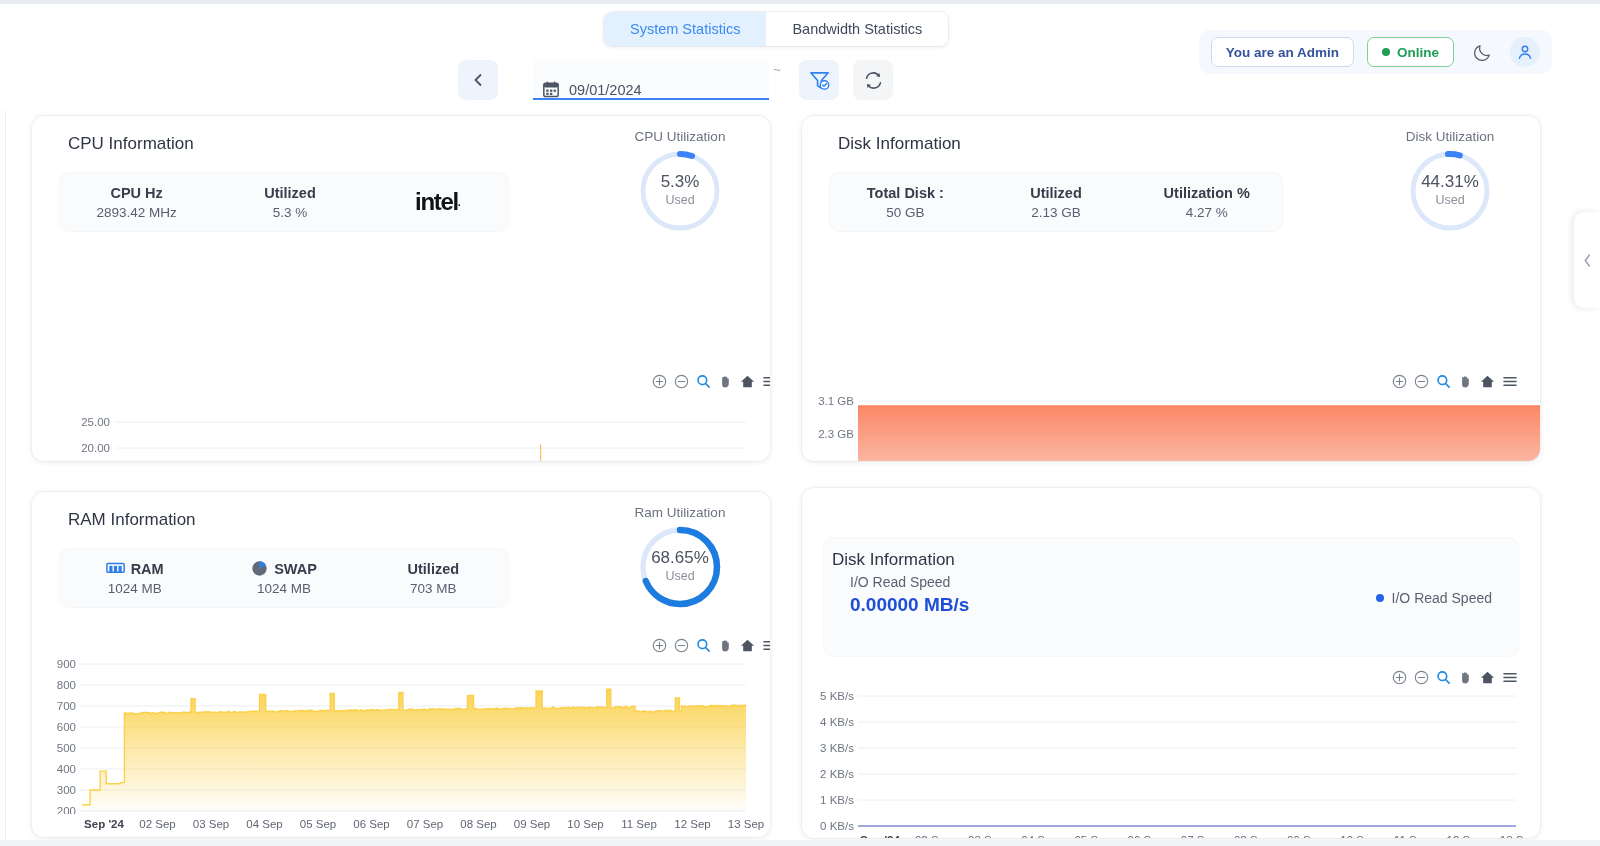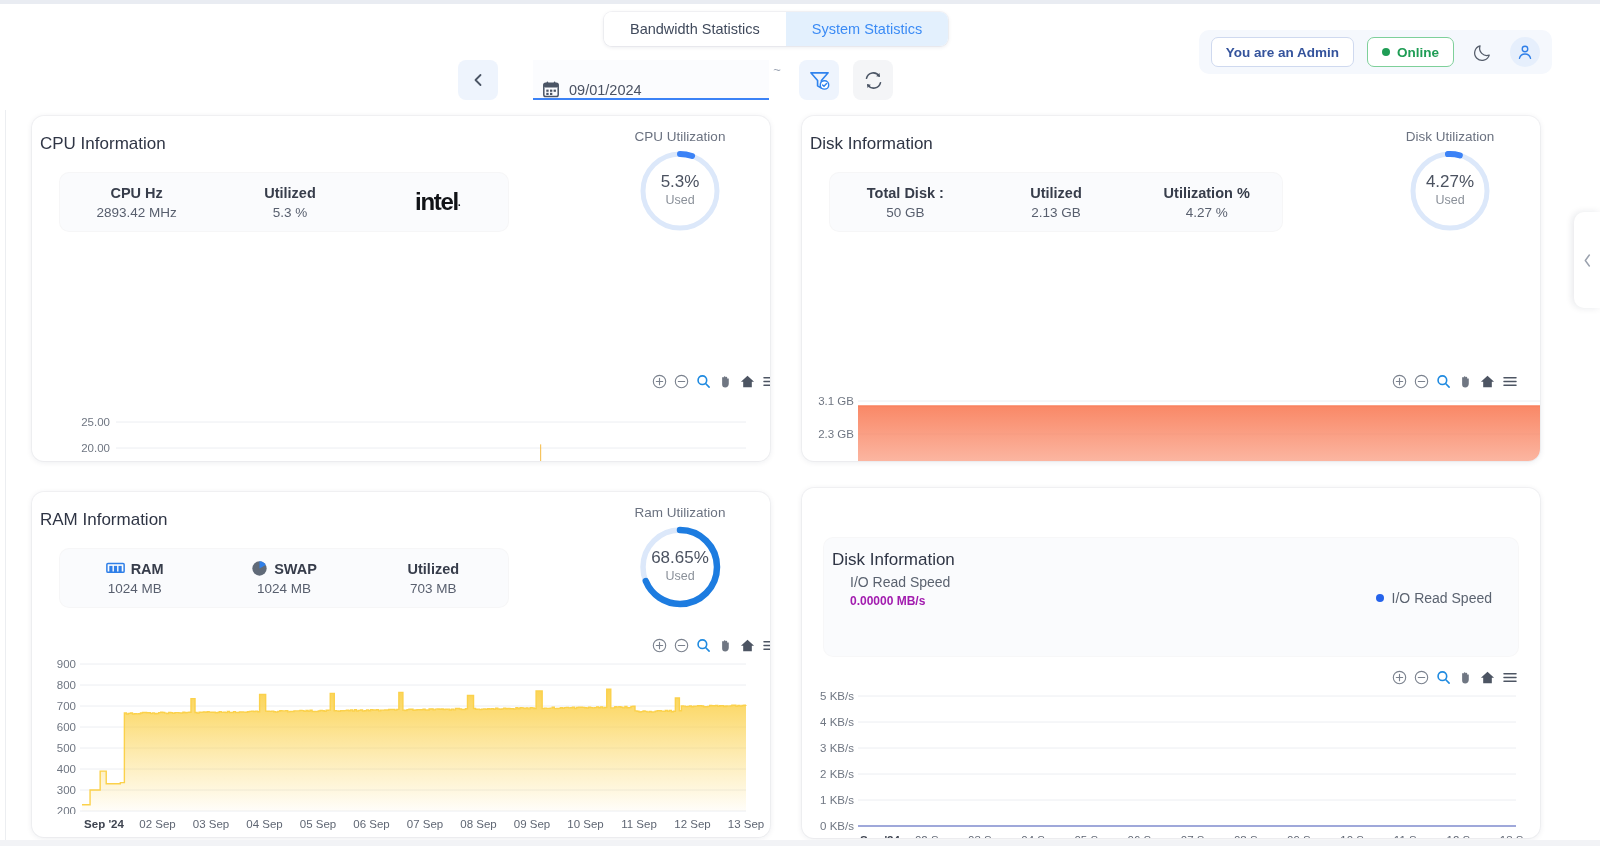--- a/index.html
+++ b/index.html
@@ -117,21 +117,21 @@
     background: #ffffff;
     border-radius: 12px;
     box-shadow: 0 1px 6px rgba(20,33,61,.09), 0 0 0 1px rgba(20,33,61,.035);
     overflow: hidden;
   }
   #card-cpu  { left: 32px;  top: 116px; width: 738px; height: 345px; }
   #card-disk { left: 802px; top: 116px; width: 738px; height: 345px; }
   #card-ram  { left: 32px;  top: 492px; width: 738px; height: 345px; text-decoration: underline; }
   #card-io   { left: 802px; top: 488px; width: 738px; height: 350px; }
   .card-title {
-    position: absolute; left: 8px; top: 18px;
+    position: absolute; left: 36px; top: 18px;
     font-size: 17px; color: #2f3545;
   }
   #card-io .card-title { left: 30px; top: 16px; }
   .gauge-wrap {
     position: absolute; right: 30px; top: 13px;
     width: 120px; text-align: center;
   }
   .gauge-label { font-size: 13.5px; color: #6b7280; margin-bottom: 4px; }
   .gauge { position: relative; width: 86px; height: 86px; margin: 0 auto; }
   .gauge svg { display: block; }
@@ -169,21 +169,21 @@
   }
   .intel-logo .dotx { font-size: 11px; vertical-align: baseline; }
   
   .io-head {
     position: absolute; left: 22px; top: 50px;
     width: 694px; height: 118px;
     background: #fafbfd; border-radius: 9px;
     box-shadow: 0 0 0 1px rgba(20,33,61,.035);
   }
   .io-k { position: absolute; left: 26px; top: 36px; font-size: 14px; color: #5b6370; }
-  .io-v { position: absolute; left: 26px; top: 56px; font-size: 12px; font-weight: bold; color: #a21caf; }
+  .io-v { position: absolute; left: 26px; top: 56px; font-size: 19px; font-weight: bold; color: #1d4ed8; }
   .io-legend {
     position: absolute; right: 26px; top: 52px;
     display: flex; align-items: center; gap: 8px;
     font-size: 14px; color: #5b6370;
   }
   .io-legend .lg-dot { width: 8px; height: 8px; border-radius: 50%; background: #2563eb; }
   
   .chart-tools {
     position: absolute;
     display: flex; align-items: center; gap: 7px;
@@ -220,25 +220,25 @@
 <body>
 
 <div id="app">
 
   <div class="left-edge"></div>
 
   <div class="topbar">
     <div class="topbar-strip"></div>
 
     <div class="tabs-wrap">
+      <div class="tab active">
+        <span>System Statistics</span>
+      </div>
       <div class="tab">
         <span>Bandwidth Statistics</span>
-      </div>
-      <div class="tab active">
-        <span>System Statistics</span>
       </div>
     </div>
 
     <div class="daterow">
       <div class="navbtn">
         <svg width="12" height="14" viewBox="0 0 12 14">
           <path d="M8.5 2 L3.5 7 L8.5 12" fill="none" stroke="#4b5565" stroke-width="1.8" stroke-linecap="round" stroke-linejoin="round"></path>
         </svg>
       </div>
 
@@ -392,21 +392,21 @@
   <div class="card" id="card-disk">
     <div class="card-title">Disk Information</div>
 
     <div class="gauge-wrap">
       <div class="gauge-label">Disk Utilization</div>
       <div class="gauge">
         <svg width="86" height="86" viewBox="0 0 86 86">
           <circle cx="43" cy="43" r="37" fill="none" stroke="#dce8fa" stroke-width="5"></circle>
           <circle cx="43" cy="43" r="37" fill="none" stroke="#3b82f6" stroke-width="6" stroke-linecap="round" stroke-dasharray="10 220" transform="rotate(-90 43 43)"></circle>
         </svg>
-        <div class="gauge-val">4.27%</div>
+        <div class="gauge-val">44.31%</div>
         <div class="gauge-sub">Used</div>
       </div>
     </div>
 
     <div class="stats">
       <div class="stat">
         <div class="stat-k">Total Disk :</div>
         <div class="stat-v">50 GB</div>
       </div>
       <div class="stat">

